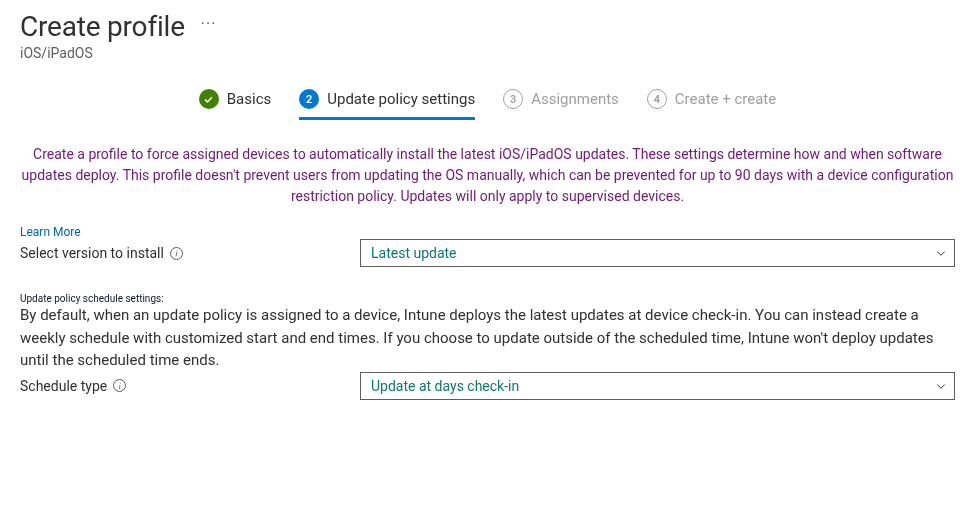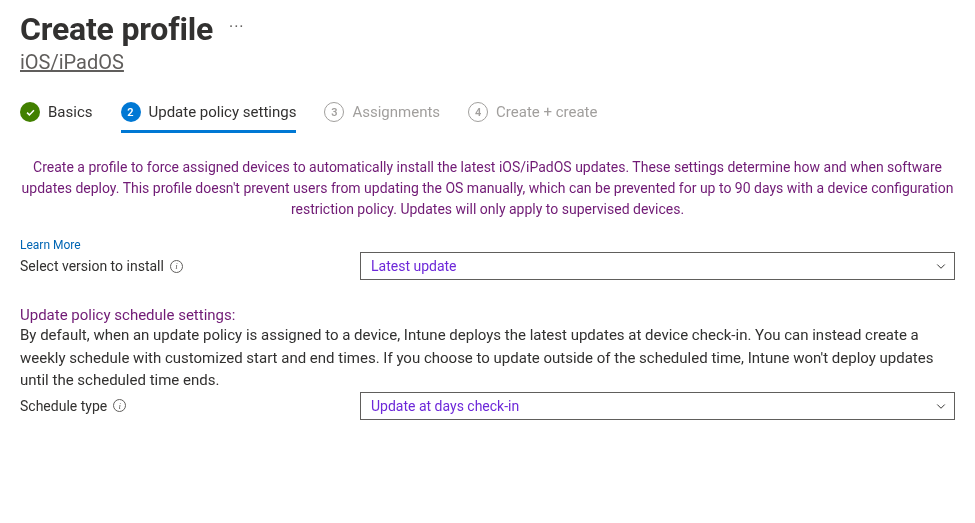--- a/index.html
+++ b/index.html
@@ -13,44 +13,44 @@
     }
     .header {
       margin-bottom: 24px;
     }
     .title-row {
       display: flex;
       align-items: center;
       gap: 16px;
     }
     h1 {
-      font-size: 32px;
-      font-weight: 700;
+      font-size: 28px;
+      font-weight: 400;
       color: #323130;
       letter-spacing: -0.2px;
     }
     .ellipsis {
       color: #605e5c;
       font-size: 16px;
       letter-spacing: 1px;
       cursor: pointer;
       padding-bottom: 6px;
     }
     .subtitle {
-      font-size: 20px;
+      font-size: 14px;
       color: #605e5c;
       margin-top: 2px;
-      text-decoration: underline;
     }
     .wizard-tabs {
       display: flex;
       align-items: center;
       gap: 28px;
       margin-top: 28px;
       border-bottom: none;
+      justify-content: center;
     }
     .tab {
       display: flex;
       align-items: center;
       gap: 8px;
       padding-bottom: 8px;
       cursor: pointer;
       border-bottom: 3px solid transparent;
     }
     .tab.active {
@@ -137,38 +137,38 @@
     .select-wrap {
       flex: 1;
       position: relative;
     }
     .select-box {
       width: 100%;
       border: 1px solid #605e5c;
       background: #ffffff;
       padding: 5px 28px 5px 10px;
       font-size: 14px;
-      color: #6d28d9;
+      color: #0f766e;
       cursor: pointer;
       display: flex;
       align-items: center;
       justify-content: space-between;
       height: 28px;
     }
     .chevron {
       position: absolute;
       right: 8px;
       top: 50%;
       transform: translateY(-50%);
       pointer-events: none;
     }
     .chevron svg { display: block; }
     .section-title {
-      font-size: 15px;
-      color: #701a75;
+      font-size: 10px;
+      color: #0f172a;
       margin-top: 26px;
     }
     .section-desc {
       font-size: 15px;
       line-height: 1.5;
       color: #323130;
       max-width: 940px;
     }
     .check-svg { display: block; }
   </style>

